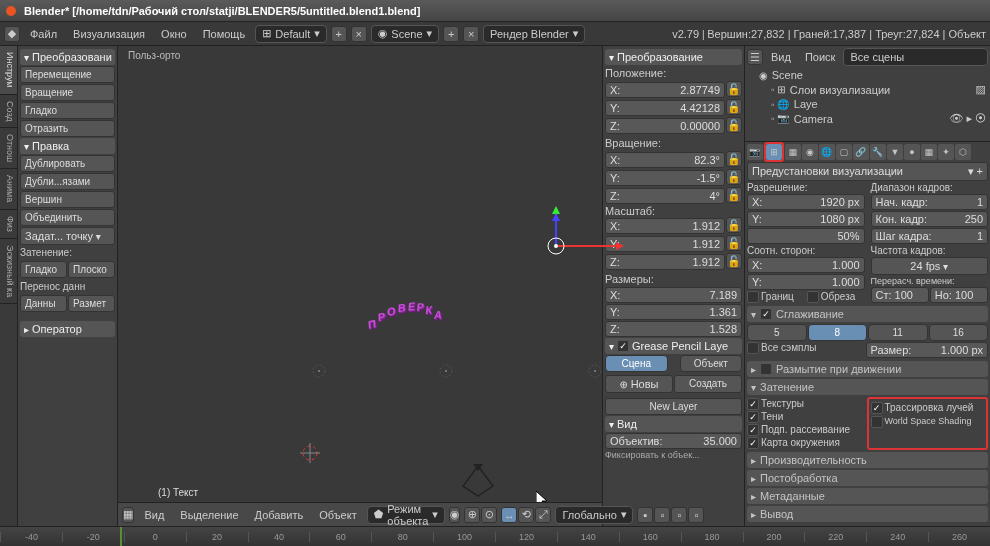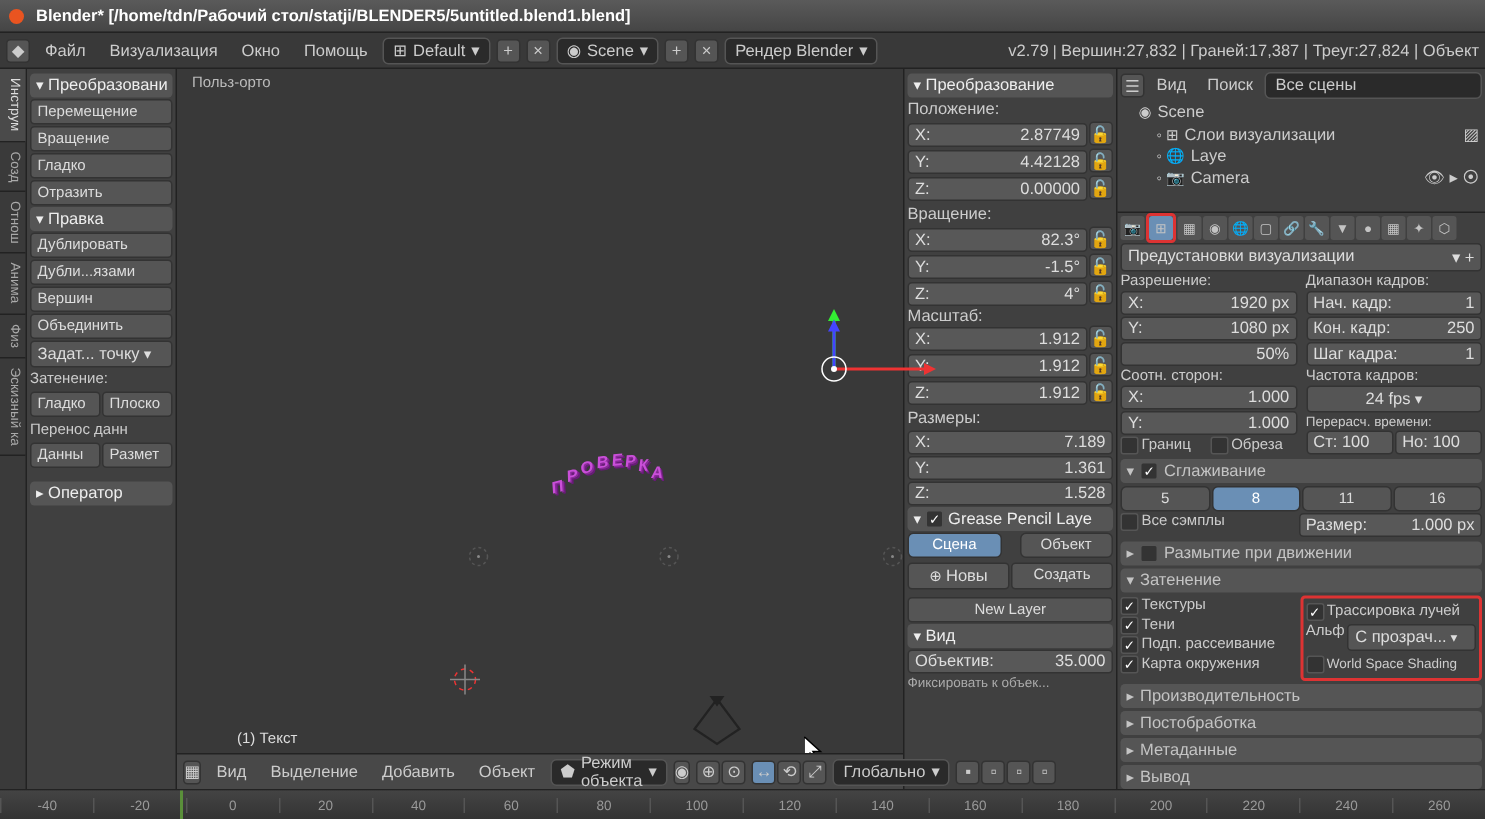--- a/index.html
+++ b/index.html
@@ -431,24 +431,20 @@
           <div class="prop-row">
               <span class="checkbox">✓</span>
               <span class="prop-label">Карта окружения</span>
             </div>
         </div>
         <div class="highlight-box">
           <div class="prop-row">
               <span class="checkbox">✓</span>
               <span class="prop-label">Трассировка лучей</span>
             </div>
-          <div class="prop-row">
-              <span class="prop-label" style="flex:0">Альф</span>
-              <span class="tool-btn" style="flex:1;font-size:9px"><span>С прозрач...</span> ▾</span>
-            </div>
           <div class="prop-row" style="margin-top:2px">
               <span class="checkbox"></span>
               <span class="prop-label" style="font-size:9px">World Space Shading</span>
             </div>
         </div>
       </div>
 
       <div class="section-hdr">▸ <span>Производительность</span></div>
       <div class="section-hdr">▸ <span>Постобработка</span></div>
       <div class="section-hdr">▸ <span>Метаданные</span></div>

